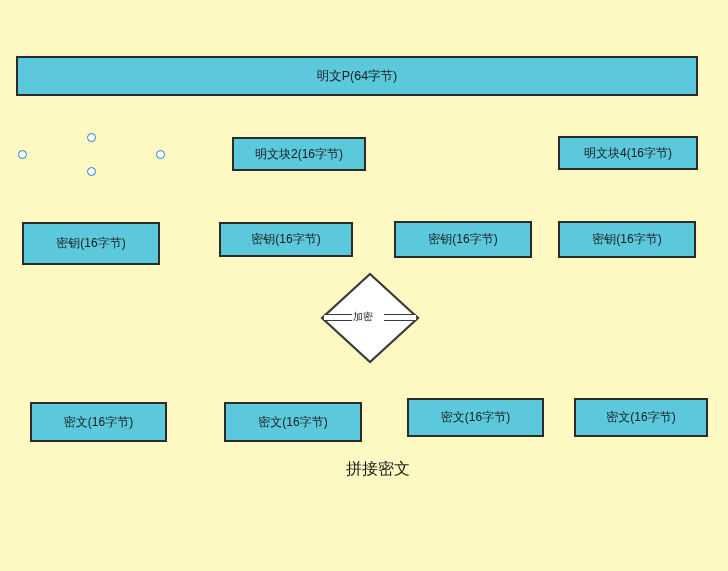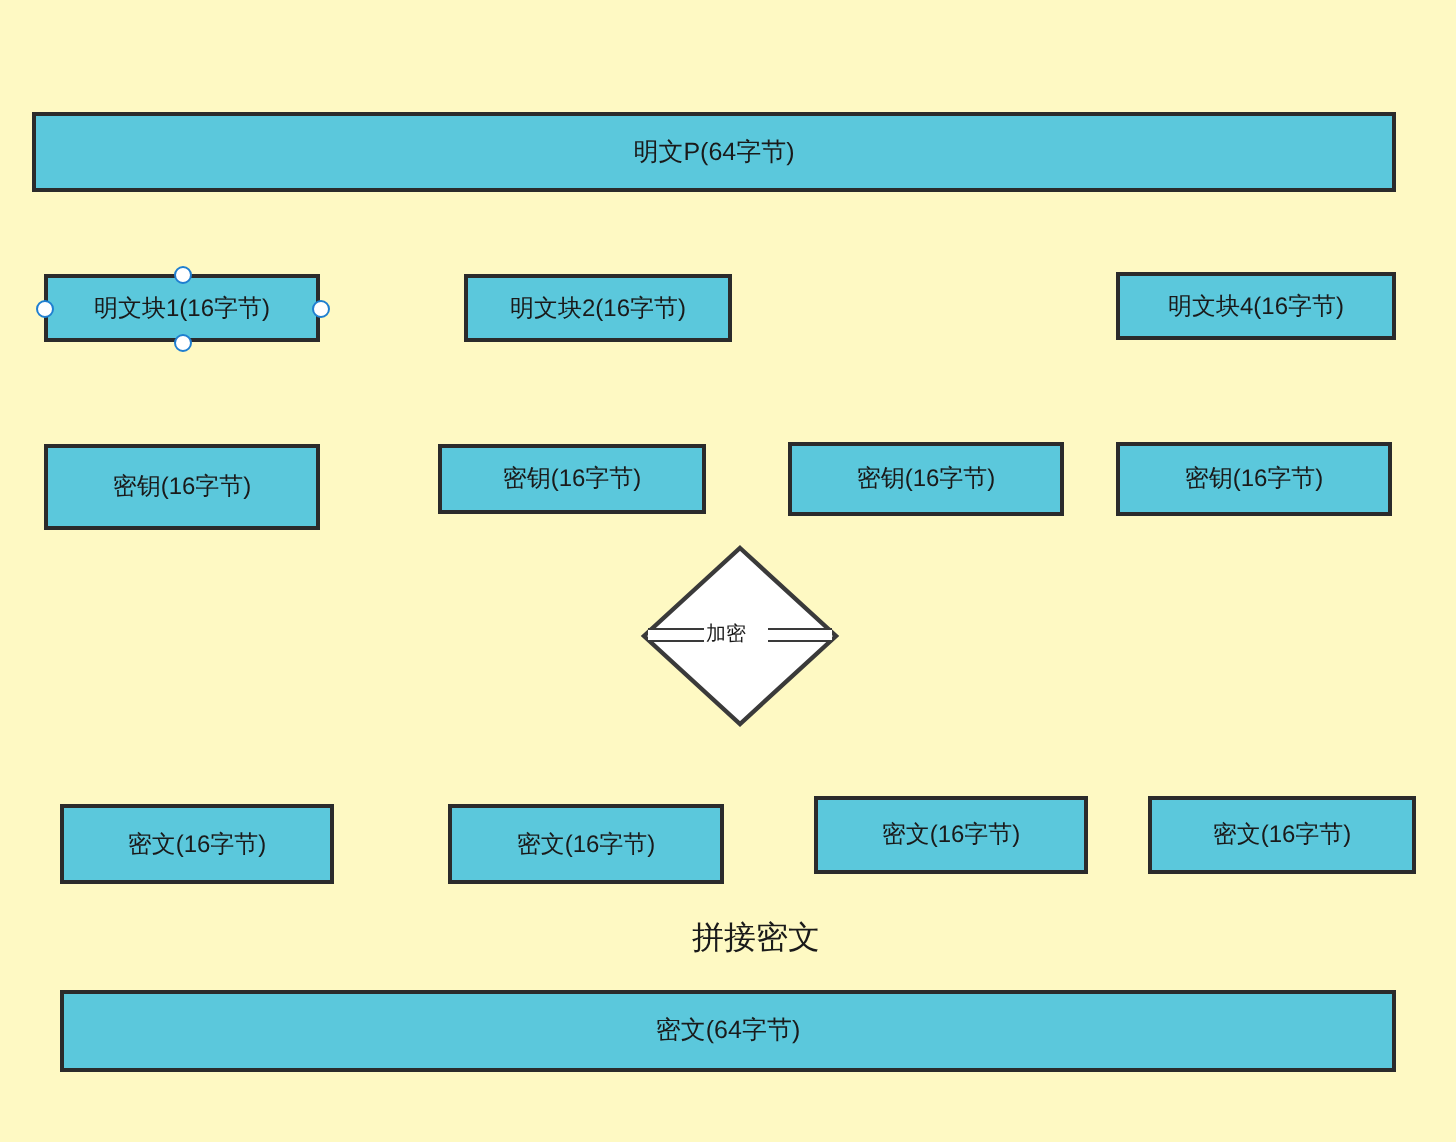--- a/index.html
+++ b/index.html
@@ -87,23 +87,20 @@
 </style>
 </head>
 <body>
 
 <div id="canvas">
 
   <div class="box wide" style="left:16px; top:56px; width:682px; height:40px;">
     <span>明文P(64字节)</span>
   </div>
 
-  <div class="box" style="left:22px; top:137px; width:138px; height:34px;">
-    <span>明文块1(16字节)</span>
-  </div>
 
   <div class="handle" style="left:86.5px; top:132.5px;"></div>
   <div class="handle" style="left:86.5px; top:166.5px;"></div>
   <div class="handle" style="left:17.5px; top:149.5px;"></div>
   <div class="handle" style="left:155.5px; top:149.5px;"></div>
 
   <div class="box" style="left:232px; top:137px; width:134px; height:34px;">
     <span>明文块2(16字节)</span>
   </div>
 
@@ -149,17 +146,14 @@
   <div class="box" style="left:407px; top:398px; width:137px; height:39px;">
     <span>密文(16字节)</span>
   </div>
 
   <div class="box" style="left:574px; top:398px; width:134px; height:39px;">
     <span>密文(16字节)</span>
   </div>
 
   <div class="plain-text-label" style="left:318px; top:459px; width:120px;">拼接密文</div>
 
-  <div class="box wide" style="left:30px; top:495px; width:668px; height:41px;">
-    <span>密文(64字节)</span>
-  </div>
 
 </div>
 
 </body></html>

